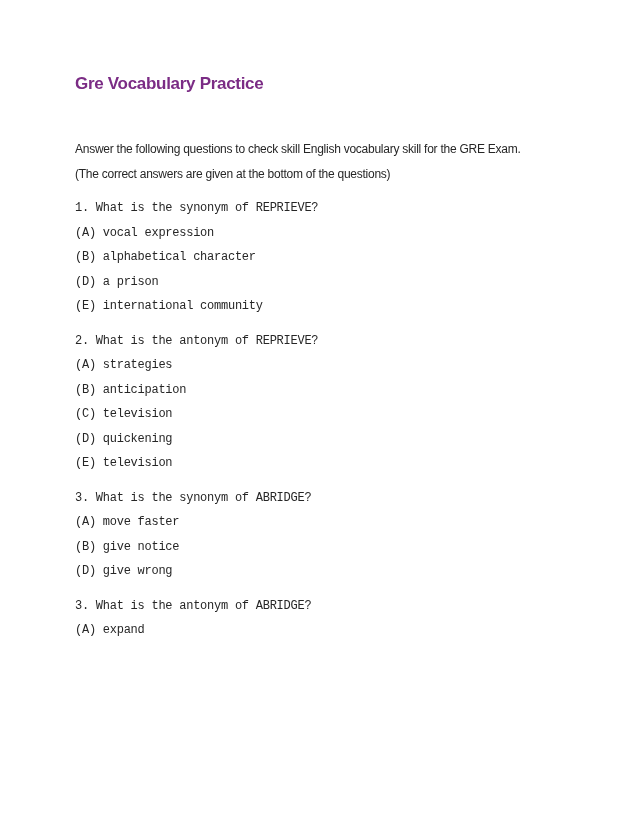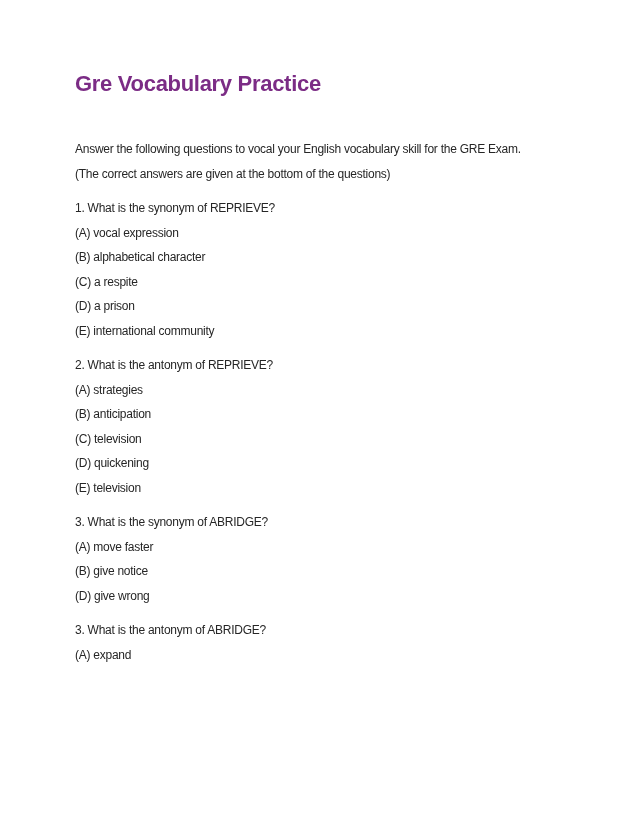--- a/index.html
+++ b/index.html
@@ -17,54 +17,54 @@
   }
   .page {
     width: 638px;
     height: 826px;
     background: var(--page-background, #ffffff);
     padding: 0 70px 0 75px;
     overflow: hidden;
   }
   .doc-title {
     margin: 72px 0 46px 0;
-    font-size: 22px;
+    font-size: 17px;
     line-height: 24px;
     font-weight: bold;
     letter-spacing: -0.3px;
     color: var(--title, #7b2c85);
   }
   .para {
     margin: 0 0 9px 0;
     font-size: 12px;
     line-height: 15.5px;
     letter-spacing: -0.25px;
     color: var(--body-text, #262626);
   }
   .question-block {
     margin-top: 19px;
+    font-family: Liberation Mono, monospace;
   }
 </style>
 </head>
 <body>
 
 <div class="page">
 
   <h1 class="doc-title">Gre Vocabulary Practice</h1>
 
   <div>
-    <p class="para">Answer the following questions to vocal your English vocabulary skill for the GRE Exam.</p>
+    <p class="para">Answer the following questions to check skill English vocabulary skill for the GRE Exam.</p>
     <p class="para">(The correct answers are given at the bottom of the questions)</p>
   </div>
 
   <div class="question-block">
     <p class="para">1. What is the synonym of REPRIEVE?</p>
     <p class="para">(A) vocal expression</p>
     <p class="para">(B) alphabetical character</p>
-    <p class="para">(C) a respite</p>
     <p class="para">(D) a prison</p>
     <p class="para">(E) international community</p>
   </div>
 
   <div class="question-block">
     <p class="para">2. What is the antonym of REPRIEVE?</p>
     <p class="para">(A) strategies</p>
     <p class="para">(B) anticipation</p>
     <p class="para">(C) television</p>
     <p class="para">(D) quickening</p>

